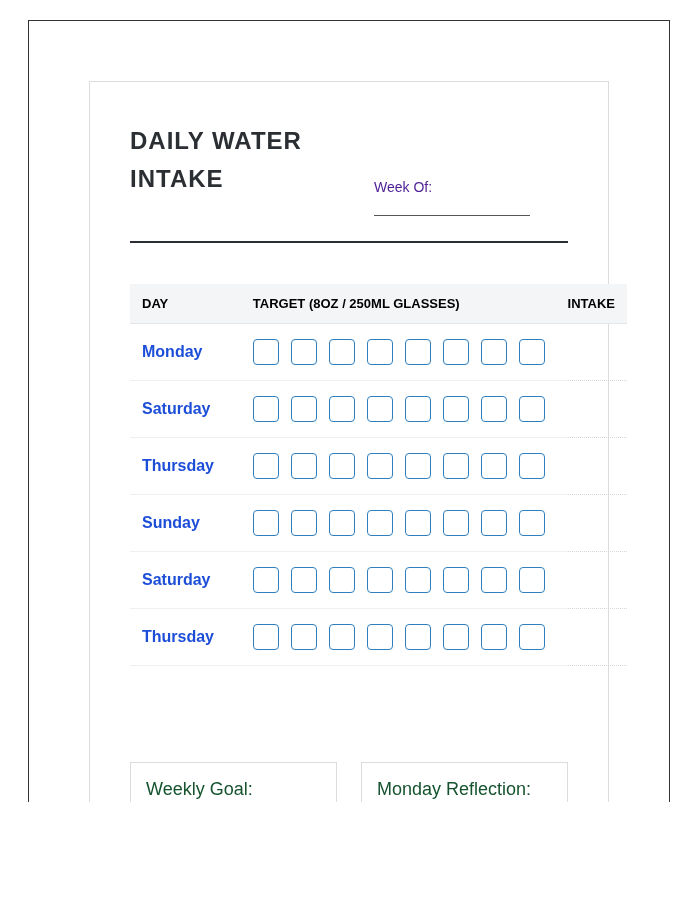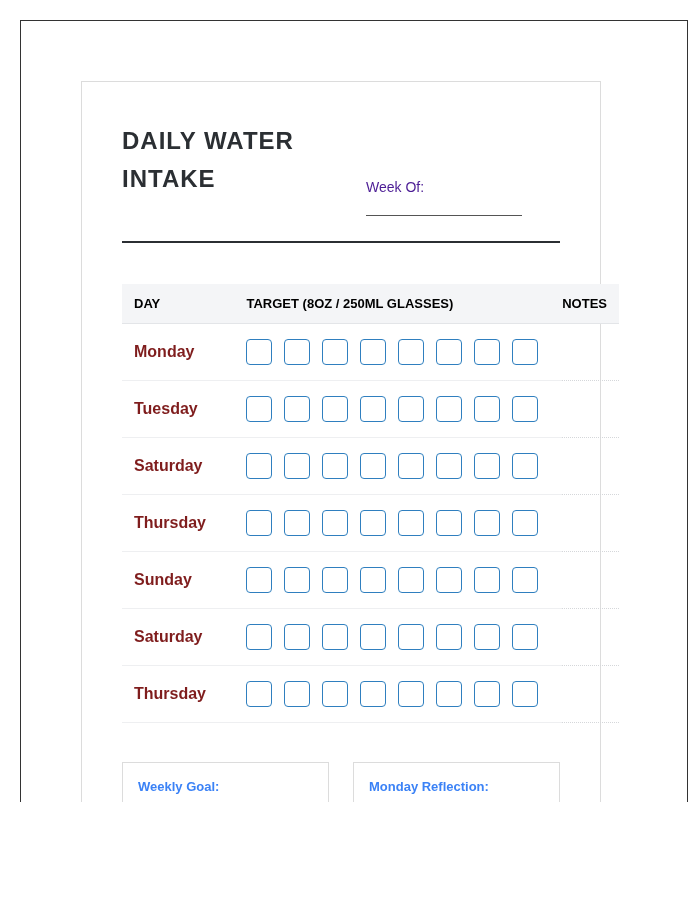--- a/index.html
+++ b/index.html
@@ -1,43 +1,43 @@
 <!DOCTYPE html>
 <html><head>
   <meta charset="utf-8">
   <style>
     html, body { margin: 0; padding: 0; background: #ffffff; }
     body { width: 700px; height: 900px; position: relative; overflow: hidden;
            font-family: "Liberation Sans", sans-serif; color: #2b2f33; }
-    .outer { position: absolute; left: 20px; top: 20px; width: 640px; height: 781px;
-             border: 1px solid #333; border-bottom: none; overflow: hidden; background: #fff; padding-left: 26px; }
+    .outer { position: absolute; left: 28px; top: 20px; width: 640px; height: 781px;
+             border: 1px solid #333; border-bottom: none; overflow: hidden; background: #fff; }
     .card { position: absolute; left: 60px; top: 60px; width: 518px; height: 760px;
             border: 1px solid #dcdcdc; background: #fff; }
     .content { position: absolute; left: 40px; top: 40px; width: 498px; }
     .title { font-size: 24px; font-weight: bold; letter-spacing: 1px; line-height: 38px;
              color: #2b2f33; margin: 0; width: 230px; }
     .subtitle { font-size: 14px; color: #555a60; margin-top: 2px; }
     .week { position: absolute; left: 244px; top: 57px; width: 156px; }
     .week-label { font-size: 14px; color: #4c1d95; }
     .week-line { margin-top: 20px; border-bottom: 1px solid #555; width: 156px; }
     .rule { position: absolute; left: 0; top: 119px; width: 438px; border-top: 2px solid #2b2f33; }
     table { position: absolute; left: 0; top: 162px; border-collapse: collapse; width: 497px; }
     thead th { background: #f4f5f7; height: 39px; font-size: 13px; font-weight: bold;
                text-align: left; color: #000000; border-bottom: 1px solid #e3e5e8; padding: 0; }
     th.c-day { padding-left: 12px; width: 113px; }
     th.c-target { width: 316px; }
     th.c-notes { text-align: right; padding-right: 12px; }
     tbody td { height: 56px; border-bottom: 1px solid #eeeff1; padding: 0; }
-    td.day { font-size: 16px; font-weight: bold; padding-left: 12px; color: #7f1d1d; }
+    td.day { font-size: 16px; font-weight: bold; padding-left: 12px; color: #1d4ed8; }
     td.notes { border-bottom: 1px dotted #d5d7da; }
     .boxes { display: flex; gap: 12px; }
     .box { width: 24px; height: 24px; border: 1.5px solid #2f7fbf; border-radius: 4px; background: #fff; }
     .bottom { position: absolute; top: 640px; left: 0; width: 438px; display: flex; justify-content: space-between; }
     .panel { width: 207px; height: 80px; border: 1px solid #dcdcdc; box-sizing: border-box; padding: 16px 15px; }
-    .panel-label { font-size: 13px; font-weight: bold; color: #3b82f6; }
+    .panel-label { font-size: 18px; font-weight: normal; color: #14532d; }
   </style>
 </head>
 <body>
 
 <div class="outer">
   <div class="card">
     <div class="content">
       <h1 class="title">DAILY WATER INTAKE</h1>
 
       <div class="week">
@@ -45,42 +45,26 @@
         <div class="week-line"></div>
       </div>
 
       <div class="rule"></div>
 
       <table>
         <thead>
           <tr>
             <th class="c-day">DAY</th>
             <th class="c-target">TARGET (8OZ / 250ML GLASSES)</th>
-            <th class="c-notes">NOTES</th>
+            <th class="c-notes">INTAKE</th>
           </tr>
         </thead>
         <tbody id="rows">
             <tr>
               <td class="day">Monday</td>
-              <td>
-                <div class="boxes">
-                  <div class="box" aria-checked="false"></div>
-                  <div class="box" aria-checked="false"></div>
-                  <div class="box" aria-checked="false"></div>
-                  <div class="box" aria-checked="false"></div>
-                  <div class="box" aria-checked="false"></div>
-                  <div class="box" aria-checked="false"></div>
-                  <div class="box" aria-checked="false"></div>
-                  <div class="box" aria-checked="false"></div>
-                </div>
-              </td>
-              <td class="notes"></td>
-            </tr>
-            <tr>
-              <td class="day">Tuesday</td>
               <td>
                 <div class="boxes">
                   <div class="box" aria-checked="false"></div>
                   <div class="box" aria-checked="false"></div>
                   <div class="box" aria-checked="false"></div>
                   <div class="box" aria-checked="false"></div>
                   <div class="box" aria-checked="false"></div>
                   <div class="box" aria-checked="false"></div>
                   <div class="box" aria-checked="false"></div>
                   <div class="box" aria-checked="false"></div>

